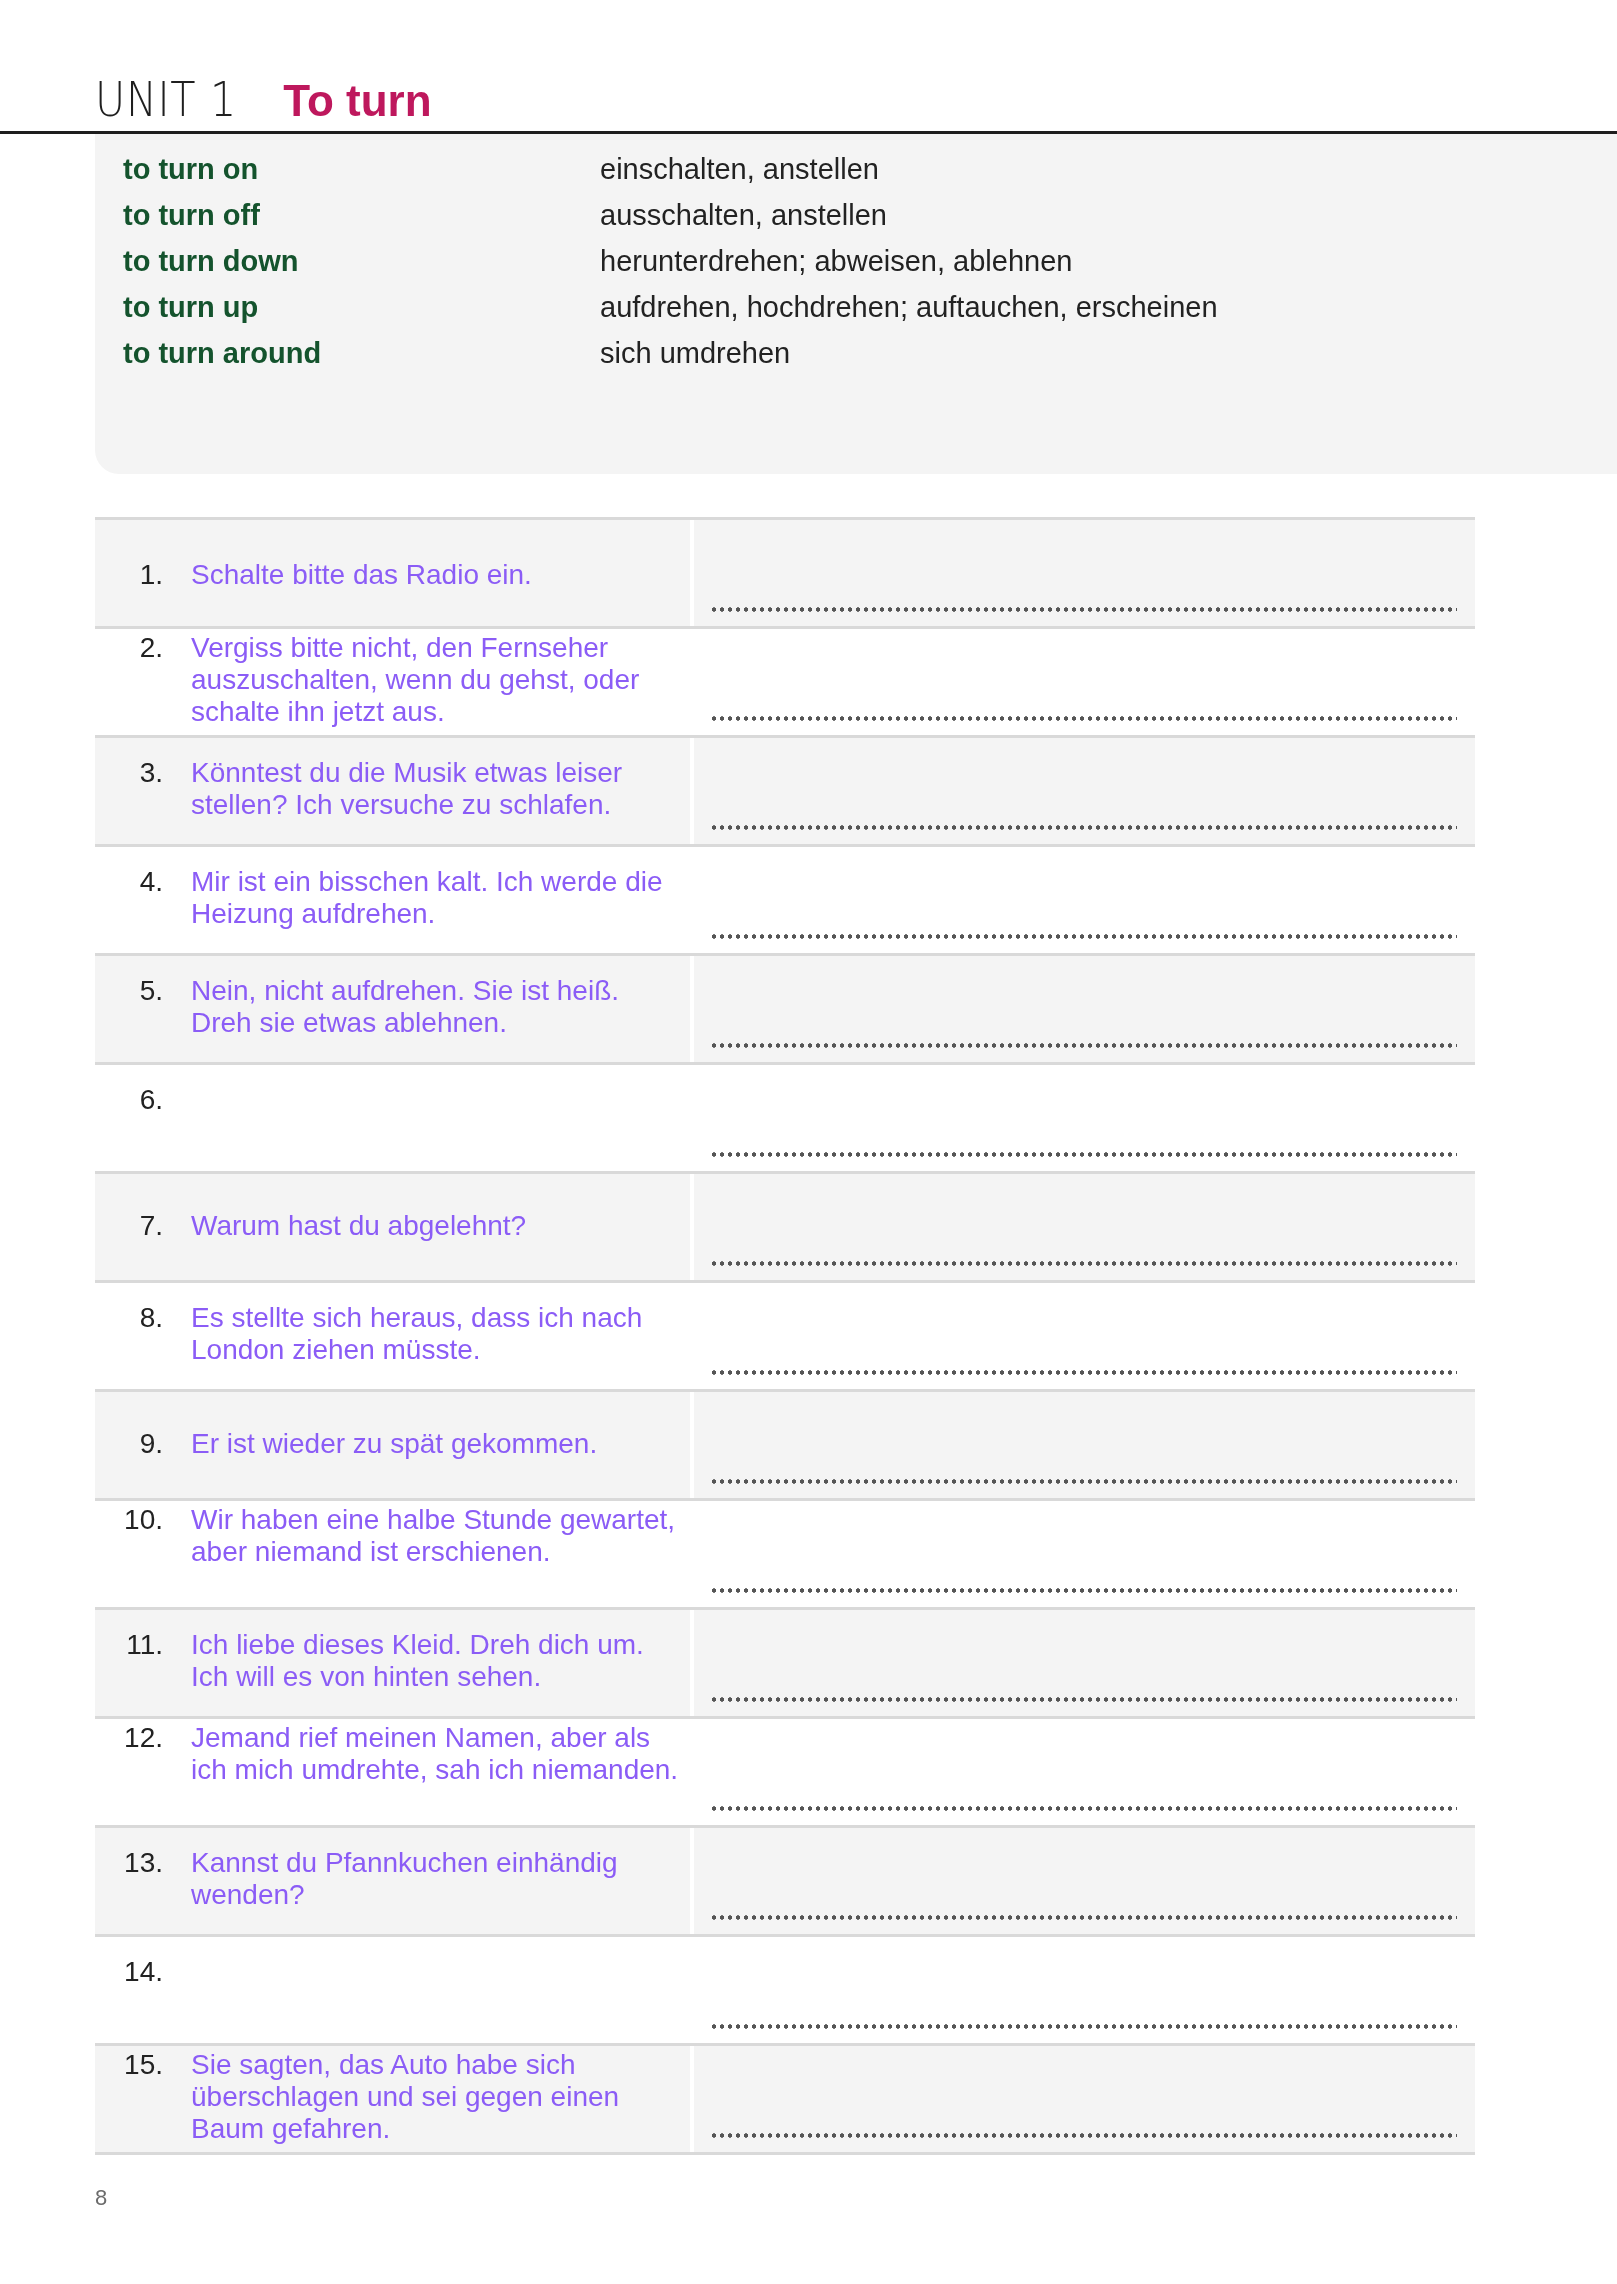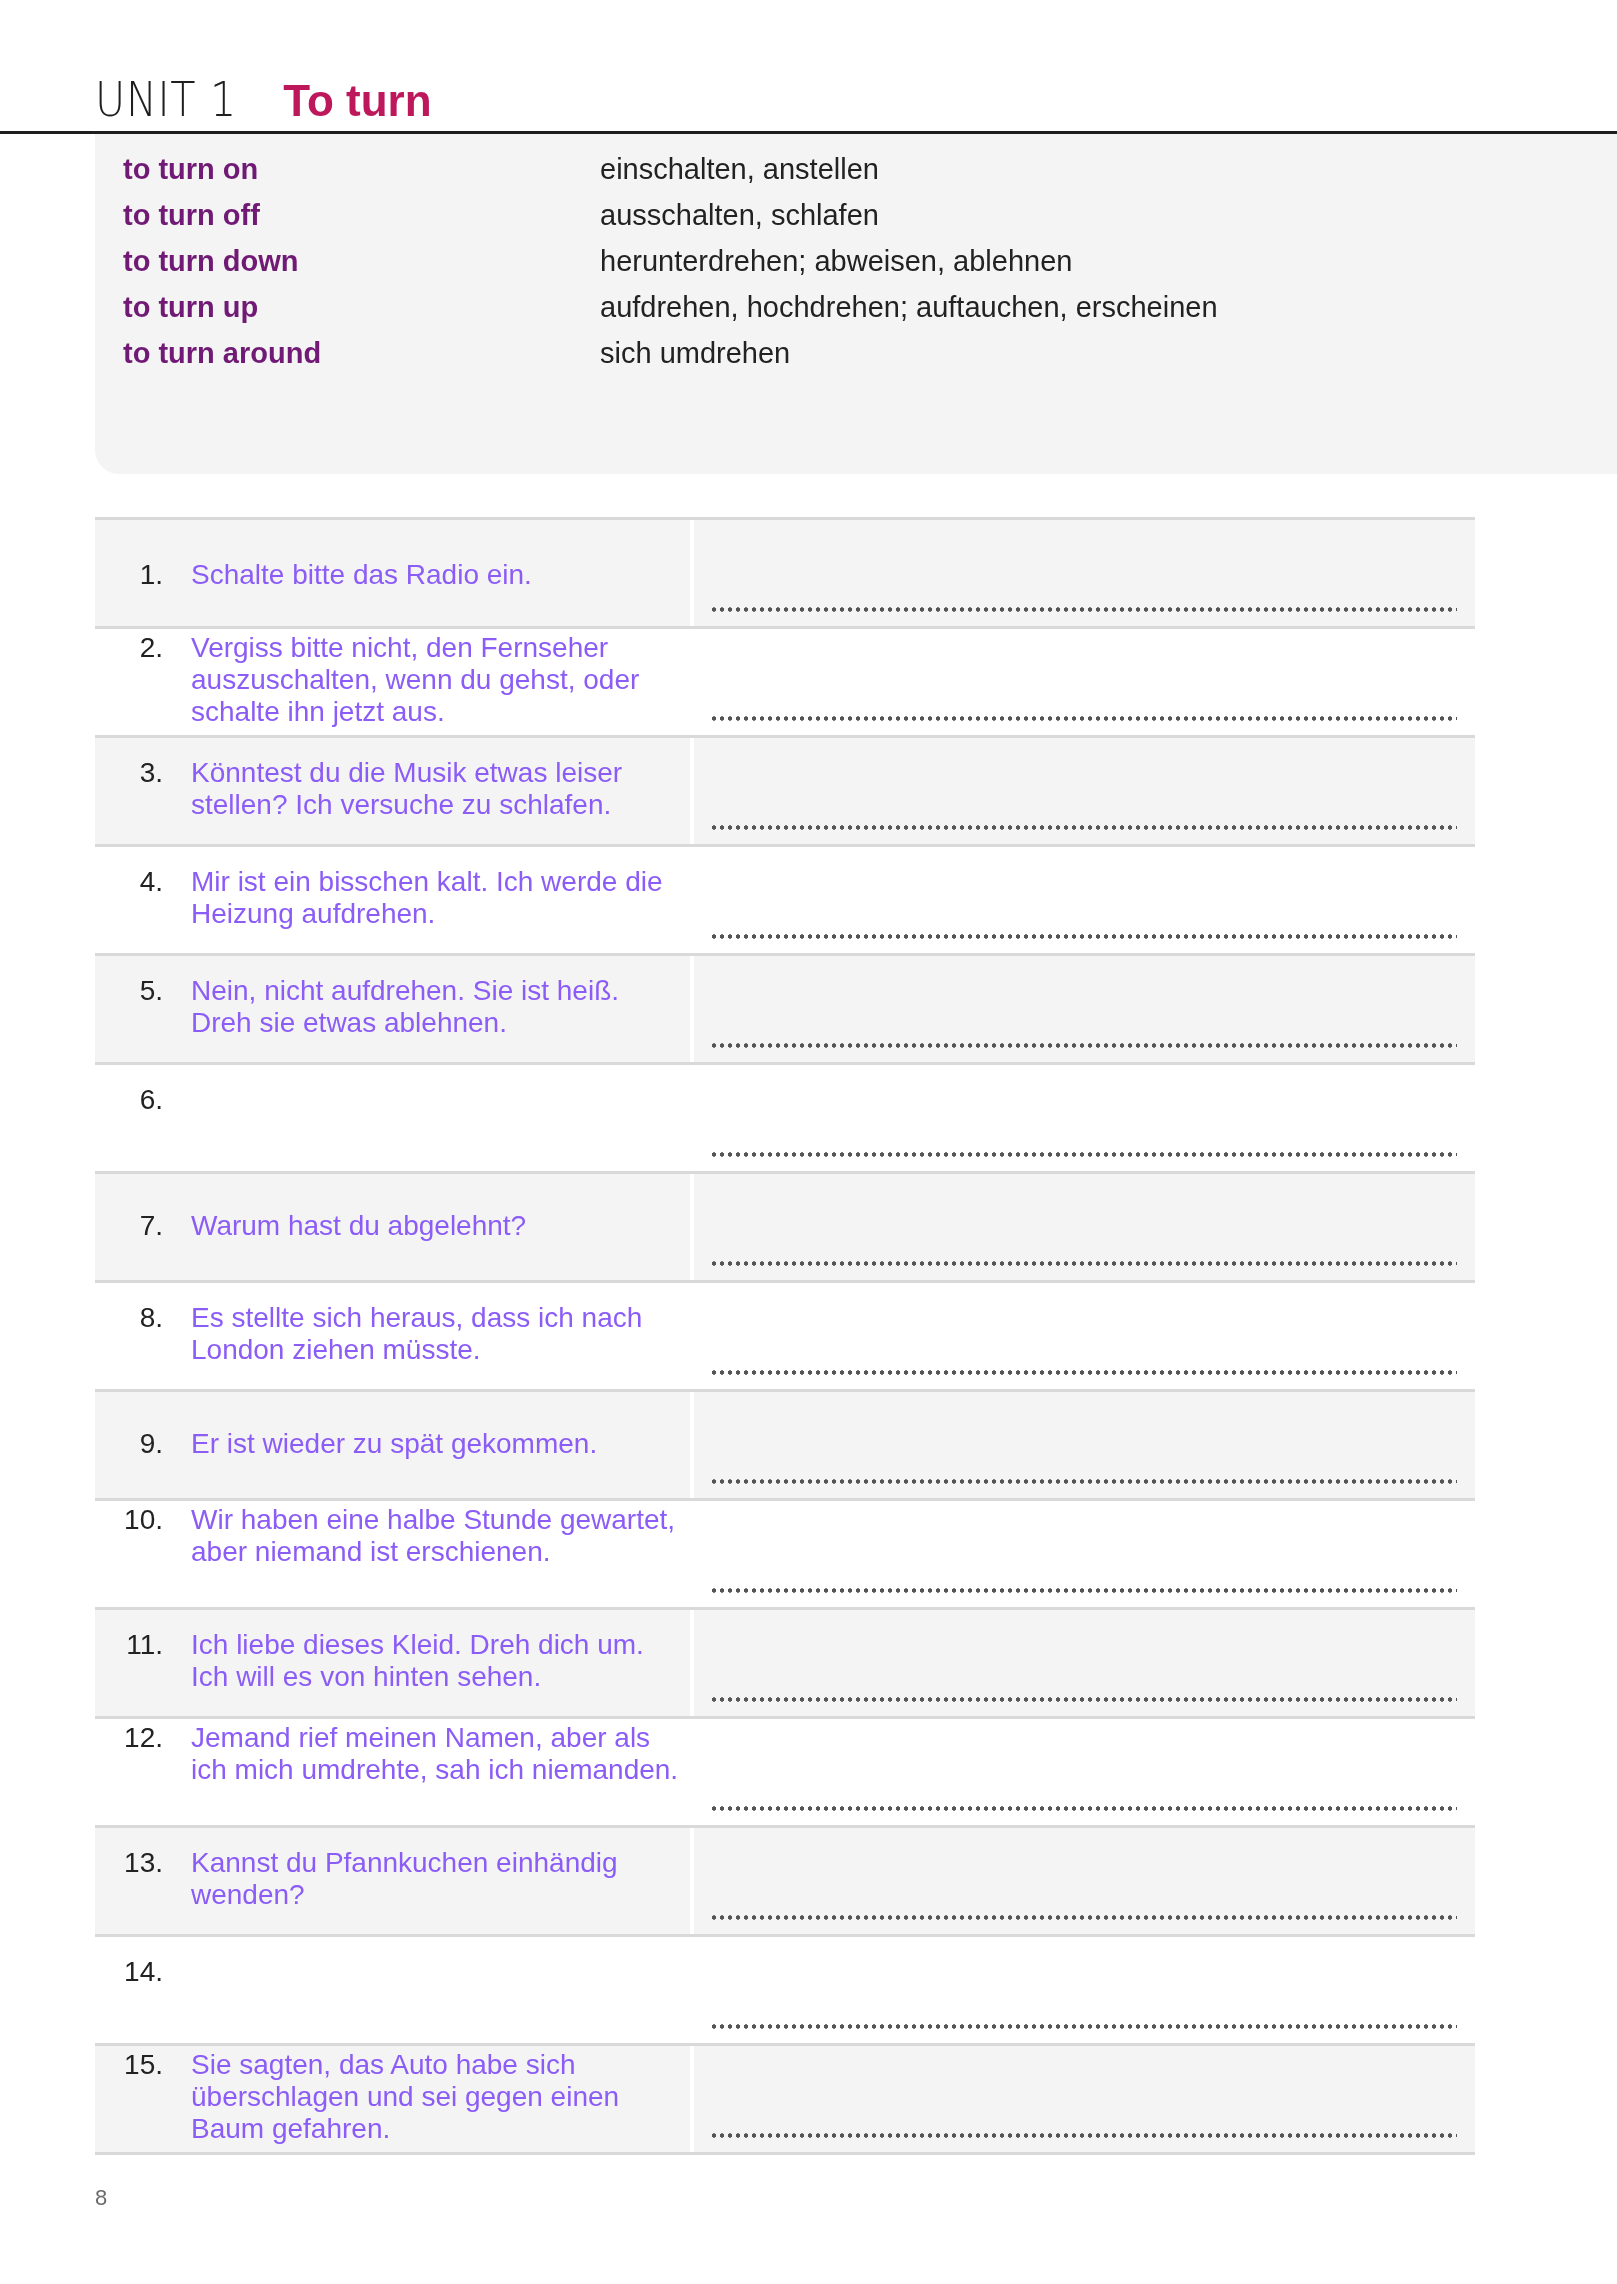--- a/index.html
+++ b/index.html
@@ -24,21 +24,21 @@
     position: absolute; left: 0; top: 131px; width: 1618px; height: 3.2px; background: #1e1e1e;
   }
   .vocab-box {
     position: absolute; left: 95px; top: 134px; width: 1523px; height: 340px;
     background: #f4f4f4; border-bottom-left-radius: 24px;
   }
   .vocab-row {
     position: absolute; left: 28px; height: 46px; width: 1450px;
     font-size: 29px; line-height: 46px; white-space: nowrap;
   }
-  .vocab-en { position: absolute; left: 0; font-weight: bold; color: #701a75; }
+  .vocab-en { position: absolute; left: 0; font-weight: bold; color: #14532d; }
   .vocab-de { position: absolute; left: 477px; color: #222; }
 
   .exercise-table {
     position: absolute; left: 95px; top: 517px; width: 1380px;
     border-top: 3.2px solid #d9d9d9;
   }
   .ex-row {
     position: relative; height: 106px; border-bottom: 3.2px solid #d9d9d9;
     display: flex;
   }
@@ -76,21 +76,21 @@
 </div>
 <div class="header-rule"></div>
 
 <div class="vocab-box">
   <div class="vocab-row" style="top:12px">
     <span class="vocab-en">to turn on</span>
     <span class="vocab-de">einschalten, anstellen</span>
   </div>
   <div class="vocab-row" style="top:58px">
     <span class="vocab-en">to turn off</span>
-    <span class="vocab-de">ausschalten, schlafen</span>
+    <span class="vocab-de">ausschalten, anstellen</span>
   </div>
   <div class="vocab-row" style="top:150px">
     <span class="vocab-en">to turn up</span>
     <span class="vocab-de">aufdrehen, hochdrehen; auftauchen, erscheinen</span>
   </div>
   <div class="vocab-row" style="top:104px">
     <span class="vocab-en">to turn down</span>
     <span class="vocab-de">herunterdrehen; abweisen, ablehnen</span>
   </div>
   <div class="vocab-row" style="top:196px">

